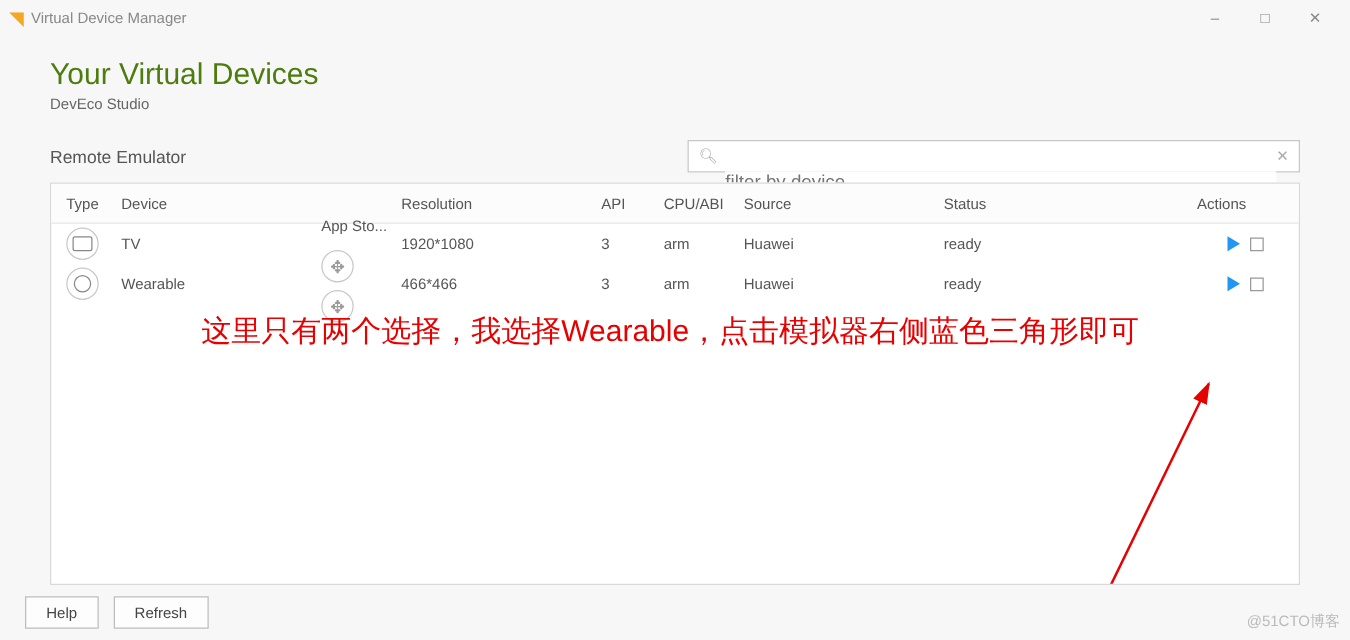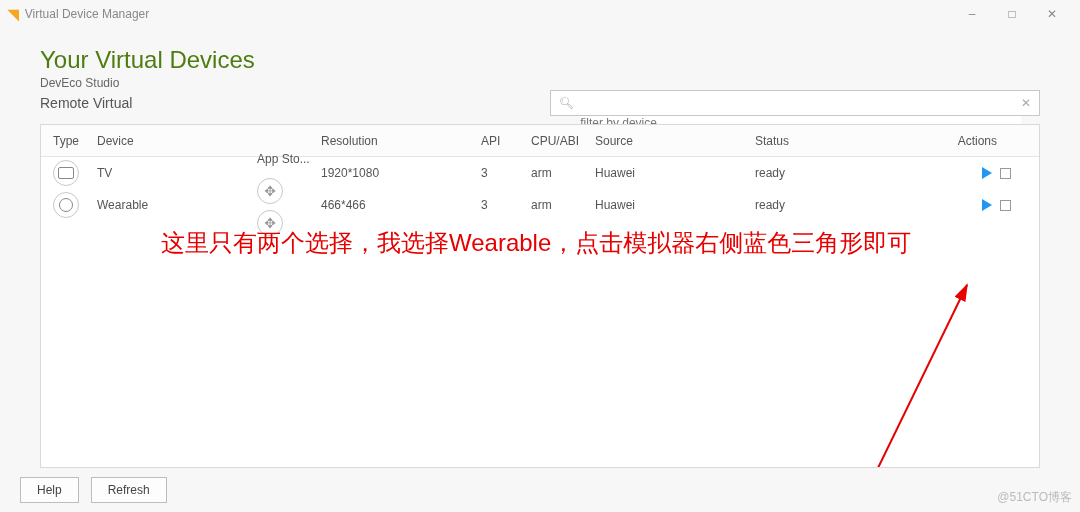--- a/index.html
+++ b/index.html
@@ -4,26 +4,26 @@
 <style>
   * { box-sizing: border-box; margin: 0; padding: 0; font-family: "Segoe UI", Arial, sans-serif; }
   html, body { width: 1080px; height: 512px; background: #f7f7f7; overflow: hidden; }
   .window { width: 1080px; height: 512px; background: #f7f7f7; display: flex; flex-direction: column; }
   .titlebar { height: 28px; display: flex; align-items: center; padding: 0 8px; color: #888; font-size: 12px; }
   .titlebar .logo { color: #f5a623; margin-right: 6px; font-size: 14px; font-weight: bold; }
   .titlebar .spacer { flex: 1; }
   .titlebar .win-btn { width: 40px; height: 28px; display: flex; align-items: center; justify-content: center; color: #888; }
   .content { flex: 1; padding: 18px 40px 0 40px; display: flex; flex-direction: column; position: relative; }
   .page-title { font-size: 24px; color: #4d7c0f; font-weight: 400; margin-bottom: 2px; }
-  .page-subtitle { font-size: 12px; color: #666; }
+  .page-subtitle { font-size: 12px; color: #666; margin-bottom: 22px; }
   .section-row { display: flex; align-items: center; justify-content: space-between; margin-bottom: 8px; }
   .section-title { font-size: 14px; color: #555; }
   .search-box { width: 490px; height: 26px; border: 1px solid #c8c8c8; background: #fff; display: flex; align-items: center; padding: 0 8px; font-size: 12px; color: #888; }
   .search-box .mag { margin-right: 6px; color: #aaa; }
-  .search-box input { flex: 1; border: none; outline: none; font-size: 12px; color: #0c4a6e; margin-top: 40px; }
+  .search-box input { flex: 1; border: none; outline: none; font-size: 15px; color: #0c4a6e; margin-top: 40px; }
   .search-box .clear { color: #aaa; cursor: pointer; }
   .table { border: 1px solid #d9d9d9; background: #fff; flex: 1; display: flex; flex-direction: column; overflow: hidden; }
   .thead, .trow { display: flex; align-items: center; font-size: 12px; color: #555; }
   .thead { height: 32px; border-bottom: 1px solid #e5e5e5; background: #fcfcfc; }
   .trow { height: 32px; }
   .col-type   { width: 56px; padding-left: 12px; }
   .col-device { width: 160px; }
   .col-appsto { width: 64px; display:flex; align-items:center;margin-top:36px; }
   .col-res    { width: 160px; }
   .col-api    { width: 50px; }
@@ -56,21 +56,21 @@
     <div class="win-btn">–</div>
     <div class="win-btn">□</div>
     <div class="win-btn">✕</div>
   </div>
 
   <div class="content">
     <div class="page-title">Your Virtual Devices</div>
     <div class="page-subtitle">DevEco Studio</div>
 
     <div class="section-row">
-      <div class="section-title">Remote Virtual</div>
+      <div class="section-title">Remote Emulator</div>
       <div class="search-box">
         <span class="mag">🔍︎</span>
         <input type="text" placeholder="filter by device" style="">
         <span class="clear">✕</span>
       </div>
     </div>
 
     <div class="table">
       <div class="thead">
         <div class="col-type">Type</div>

